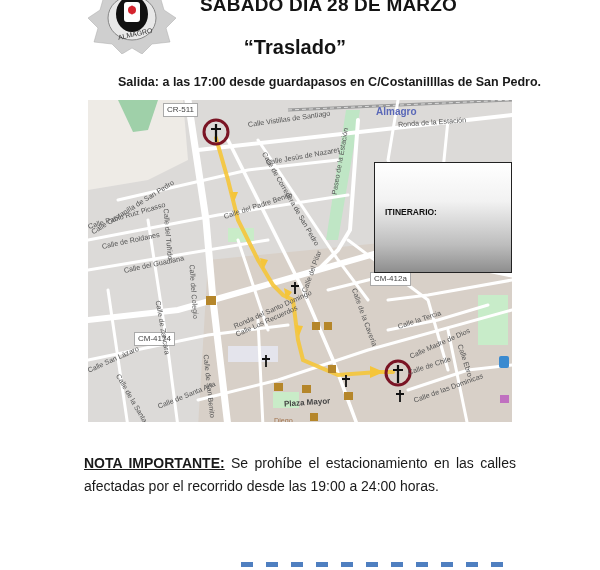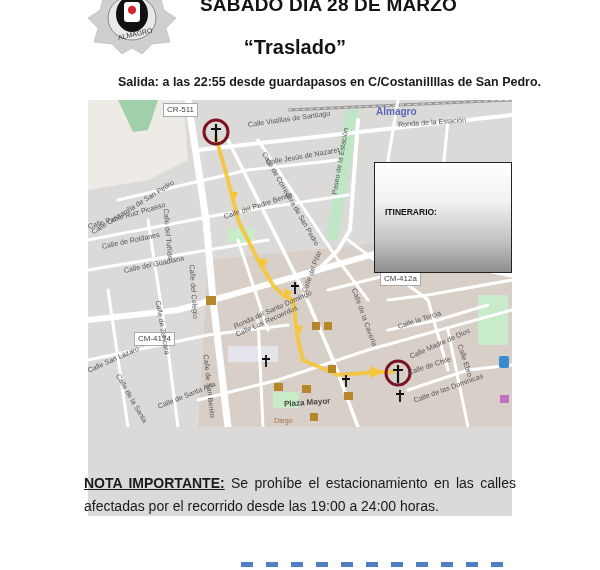--- a/index.html
+++ b/index.html
@@ -4,34 +4,34 @@
 <style>
   * { margin: 0; padding: 0; box-sizing: border-box; }
   html, body { width: 600px; height: 570px; background: #ffffff; overflow: hidden; }
   body { position: relative; font-family: "Liberation Sans", "DejaVu Sans", sans-serif; color: #111; }
 
   .logo { position: absolute; left: 86px; top: -8px; width: 92px; height: 62px; }
   .title { position: absolute; left: 200px; top: -6px; width: 300px; font-size: 19px; font-weight: bold; letter-spacing: 0.2px; color: #141414; }
   .subtitle { position: absolute; left: 0; width: 552px; top: 36px; text-align: center; font-size: 20px; font-weight: bold; color: #141414; padding-left: 38px; }
   .salida { position: absolute; left: 118px; top: 75px; font-size: 12.5px; font-weight: bold; color: #1a1a1a; white-space: nowrap; }
 
-  .map { position: absolute; left: 88px; top: 100px; width: 424px; height: 416px; background: #dcdad8; overflow: hidden; }
+  .map { position: absolute; left: 88px; top: 100px; width: 424px; height: 322px; background: #dcdad8; overflow: hidden; }
   .map svg { position: absolute; left: 0; top: 0; }
   .mlabel { position: absolute; font-size: 7.2px; color: #555; white-space: nowrap; transform-origin: left center; }
   .shield { position: absolute; background: #fff; border: 1px solid #aaa; font-size: 8px; color: #444; padding: 0 3px; line-height: 12px; }
   .town { position: absolute; font-size: 10px; font-weight: bold; color: #5a68b8; }
   .plaza { position: absolute; font-size: 8px; font-weight: bold; color: #444; }
 
   .itin { position: absolute; left: 286px; top: 62px; width: 138px; height: 111px;
     background: linear-gradient(180deg, #ffffff 0%, #f2f2f2 35%, #bdbdbd 75%, #8e8e8e 100%);
     border: 1.5px solid #222; padding: 4px 4px 3px 6px; }
   .itin-title { font-size: 8.5px; font-weight: bold; margin-left: 4px; margin-bottom: 3px; color:#111;margin-top:40px; }
   .itin-body { font-size: 8.5px; font-weight: bold; line-height: 12.2px; text-align: justify; color:#111; }
 
-  .nota { position: absolute; left: 84px; top: 472px; width: 432px; font-size: 14px; line-height: 23px; text-align: justify; color: #1a1a1a; }
+  .nota { position: absolute; left: 84px; top: 452px; width: 432px; font-size: 14px; line-height: 23px; text-align: justify; color: #1a1a1a; }
   .nota-label { font-weight: bold; text-decoration: underline; }
 
   .dashes { position: absolute; left: 241px; top: 562px; height: 5px; display: flex; gap: 13px; }
   .dashes span { width: 12px; height: 5px; background: #4f7fc0; display: block; }
 </style>
 </head>
 <body>
 
 <div class="logo">
   <svg width="92" height="62" viewBox="0 0 92 62">
@@ -43,21 +43,21 @@
     <rect x="38" y="10" width="16" height="20" rx="3" fill="#fff"></rect>
     <polygon points="46,13 49,18 46,23 43,18" fill="#c8202c"></polygon>
     <circle cx="46" cy="18" r="4" fill="#d4242e"></circle>
     <rect x="40" y="2" width="12" height="6" fill="#c8a23a"></rect>
     <text x="32" y="45" font-size="7" font-family="Liberation Sans, sans-serif" fill="#333" transform="rotate(-12 46 44)">ALMAGRO</text>
   </svg>
 </div>
 
 <div class="title">SÁBADO DÍA 28 DE MARZO</div>
 <div class="subtitle">“Traslado”</div>
-<div class="salida">Salida: a las 22:55 desde guardapasos en C/Costanillllas de San Pedro.</div>
+<div class="salida">Salida: a las 17:00 desde guardapasos en C/Costanillllas de San Pedro.</div>
 
 <div class="map">
   <svg width="424" height="327" viewBox="0 0 424 327">
 
     <rect x="0" y="0" width="424" height="327" fill="#dcdad8"></rect>
     <polygon points="0,0 95,0 100,60 60,80 0,90" fill="#eeebe6"></polygon>
     <polygon points="30,0 70,0 60,30 45,32" fill="#9fd0a9"></polygon>
     <polygon points="120,160 424,130 424,327 110,327" fill="#d8d0c8"></polygon>
     <polygon points="258,10 272,10 250,140 238,140" fill="#bfe6c5"></polygon>
     <rect x="390" y="195" width="30" height="50" fill="#c8ecc9"></rect>
@@ -131,21 +131,21 @@
       <rect x="214" y="285" width="9" height="8"></rect>
       <rect x="256" y="292" width="9" height="8"></rect>
       <rect x="222" y="313" width="8" height="8"></rect>
     </g>
     <rect x="411" y="256" width="10" height="12" rx="2" fill="#3a8ad0"></rect>
     <rect x="412" y="295" width="9" height="8" fill="#c070c0"></rect>
   </svg>
 
   <div class="shield" style="left:75px;top:3px;">CR-511</div>
   <div class="shield" style="left:46px;top:232px;">CM-4174</div>
-  <div class="shield" style="left:292px;top:172px;">CM-412a</div>
+  <div class="shield" style="left:282px;top:172px;">CM-412a</div>
 
   <div class="town" style="left:288px;top:6px;">Almagro</div>
   <div class="plaza" style="left:196px;top:298px;transform:rotate(-4deg);">Plaza Mayor</div>
   <div class="mlabel" style="left:186px;top:316px;color:#a0704a;">Diego</div>
 
   <div class="mlabel" style="left:160px;top:20px;transform:rotate(-8deg);">Calle Vistillas de Santiago</div>
   <div class="mlabel" style="left:310px;top:20px;transform:rotate(-4deg);">Ronda de la Estación</div>
   <div class="mlabel" style="left:178px;top:58px;transform:rotate(-10deg);">Calle Jesús de Nazaret</div>
   <div class="mlabel" style="left:176px;top:48px;transform:rotate(60deg);">Calle de Corredera de San Pedro</div>
   <div class="mlabel" style="left:136px;top:112px;transform:rotate(-18deg);">Calle del Padre Benito</div>

